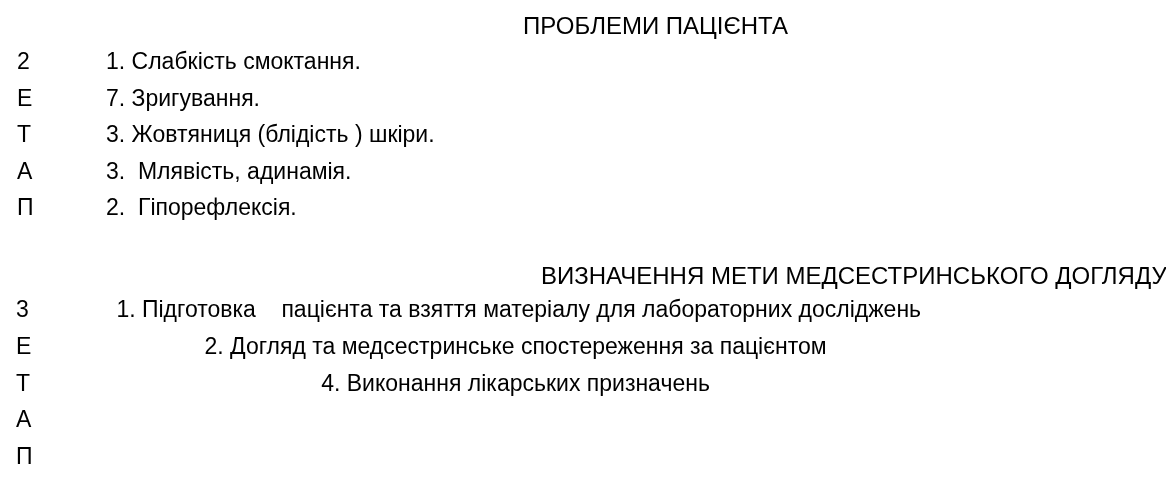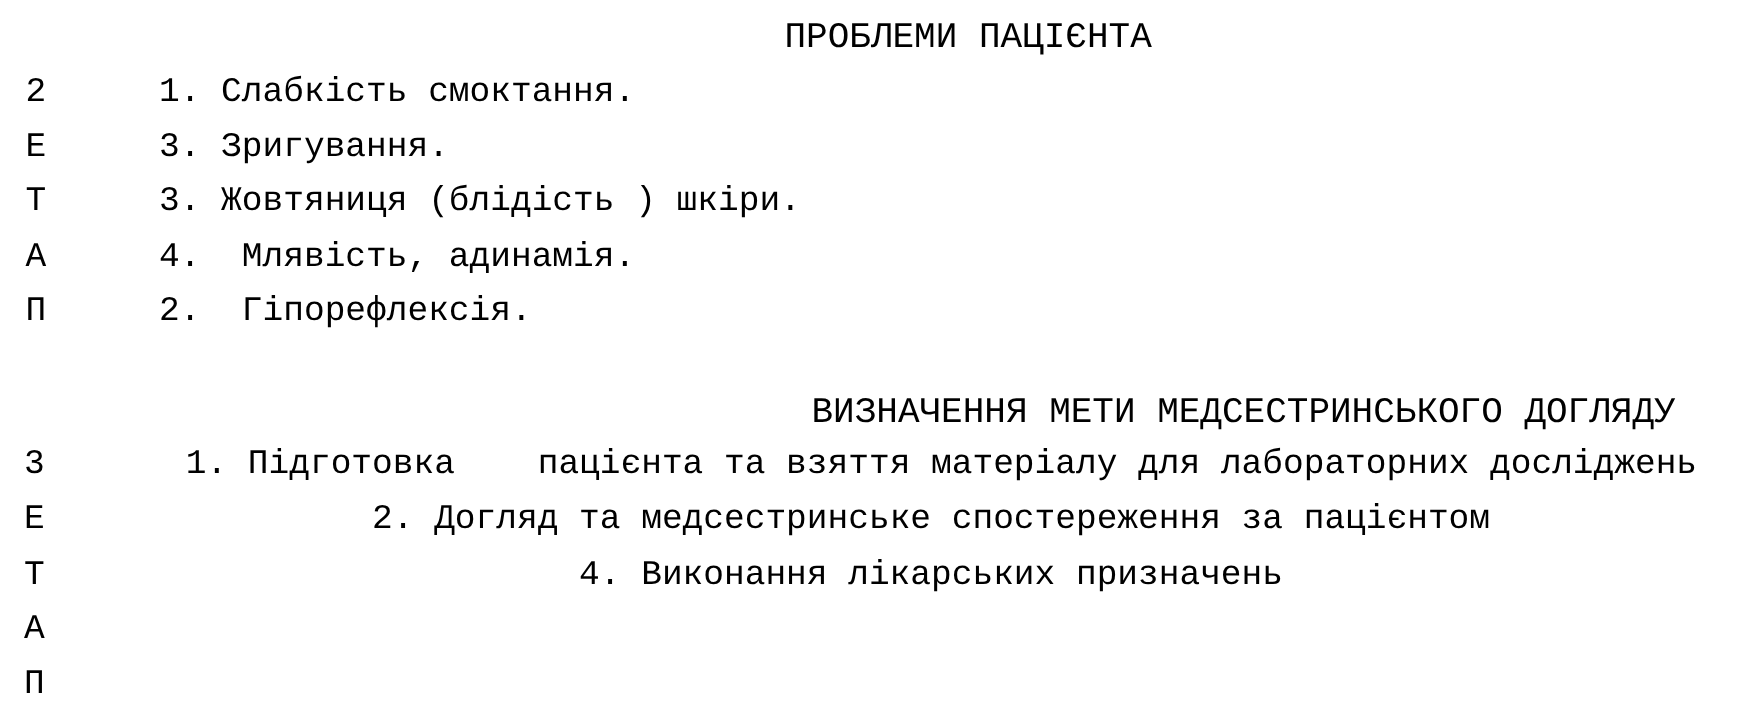--- a/index.html
+++ b/index.html
@@ -2,21 +2,21 @@
 <html><head>
 <meta charset="utf-8">
 <style>
   html, body { margin: 0; padding: 0; background: #ffffff; }
   .page {
     position: relative;
     width: 1166px;
     height: 478px;
     background: #ffffff;
     color: #000000;
-    font-family: Liberation Mono, monospace;
+    font-family: Liberation Sans, sans-serif;
     font-size: 23px;
     overflow: hidden;
     border-radius: 21px;
   }
   .doc-title {
     position: absolute;
     font-size: 24px;
     line-height: 28px;
     white-space: pre;
   }
@@ -43,23 +43,23 @@
   <div class="col stage-col-1">
     <div class="line">2</div>
     <div class="line">Е</div>
     <div class="line">Т</div>
     <div class="line">А</div>
     <div class="line">П</div>
   </div>
 
   <div class="col items-col-1">
     <div class="line">1. Слабкість смоктання.</div>
-    <div class="line">3. Зригування.</div>
+    <div class="line">7. Зригування.</div>
     <div class="line">3. Жовтяниця (блідість ) шкіри.</div>
-    <div class="line">4.  Млявість, адинамія.</div>
+    <div class="line">3.  Млявість, адинамія.</div>
     <div class="line">2.  Гіпорефлексія.</div>
   </div>
 
   <div class="doc-title title-2">ВИЗНАЧЕННЯ МЕТИ МЕДСЕСТРИНСЬКОГО ДОГЛЯДУ</div>
 
   <div class="col stage-col-2">
     <div class="line">3</div>
     <div class="line">Е</div>
     <div class="line">Т</div>
     <div class="line">А</div>

